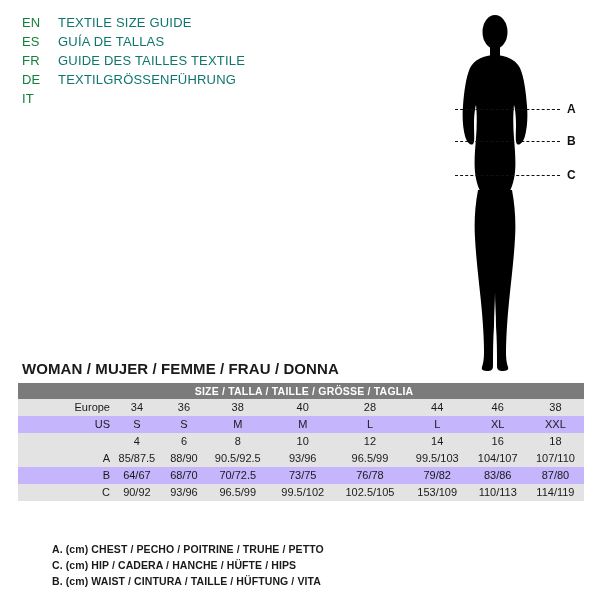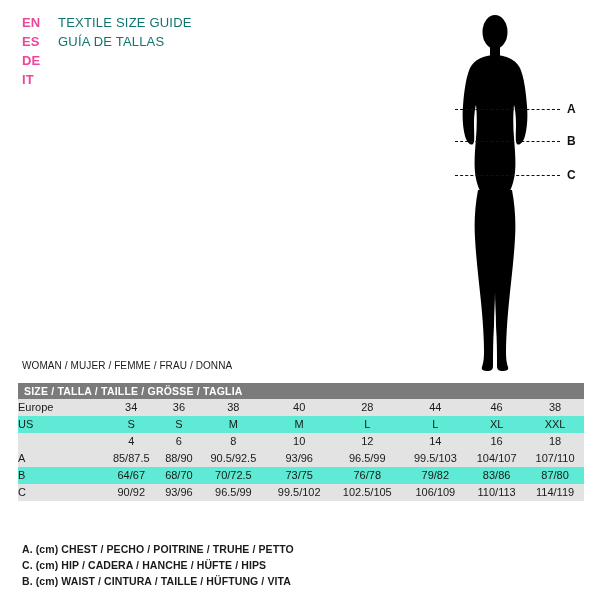--- a/index.html
+++ b/index.html
@@ -31,22 +31,21 @@
   .lang-row {
     display: flex;
     align-items: baseline;
     height: 19px;
     font-size: 13px;
     letter-spacing: 0.2px;
   }
   .lang-code {
     width: 36px;
     flex: 0 0 36px;
-    color: #ec4899;
-    font-weight: bold;
+    color: #15803d;
   }
   .lang-title {
     color: #0f766e;
   }
 
   
   .figure-wrap {
     position: absolute;
     left: 400px;
     top: 10px;
@@ -70,22 +69,22 @@
     font-size: 12px;
     font-weight: bold;
     color: #111;
   }
 
   
   .woman-head {
     position: absolute;
     left: 22px;
     top: 360px;
-    font-size: 10px;
-    font-weight: normal;
+    font-size: 15px;
+    font-weight: bold;
     letter-spacing: 0.1px;
   }
 
   
   .size-table {
     position: absolute;
     left: 18px;
     top: 383px;
     width: 566px;
     border-collapse: collapse;
@@ -97,67 +96,74 @@
     line-height: 17px;
     text-align: center;
     font-weight: normal;
     color: #1a1a1a;
   }
   .size-table .hdr-row td {
     background: #7b7b7b;
     color: #ffffff;
     font-weight: bold;
     font-size: 10.5px;
-    text-align: left;
+    text-align: center;
     padding-left: 6px;
     height: 16px;
     line-height: 16px;
     letter-spacing: 0.2px;
   }
   .size-table tr.shaded td {
     background: #e3e3e3;
   }
   .size-table tr.plain td {
-    background: #5eead4;
+    background: #c4b5fd;
   }
   .size-table td.rowlabel {
-    text-align: left;
+    text-align: right;
+    padding-left: 6px;
     width: 86px;
   }
 
   
   .notes {
     position: absolute;
     left: 22px;
     top: 541px;
     font-size: 10.5px;
     font-weight: bold;
     letter-spacing: 0.1px;
   }
   .note-line {
     height: 16px;
     line-height: 16px;
+    margin-left: 30px;
   }
 </style>
 </head>
 <body>
 
 <div class="page">
 
   <div class="langs">
     <div class="lang-row">
       <span class="lang-code">EN</span>
       <span class="lang-title">TEXTILE SIZE GUIDE</span>
     </div>
     <div class="lang-row">
       <span class="lang-code">ES</span>
       <span class="lang-title">GUÍA DE TALLAS</span>
     </div>
     <div class="lang-row">
+      <span class="lang-code">FR</span>
+      <span class="lang-title">GUIDE DES TAILLES TEXTILE</span>
+    </div>
+    <div class="lang-row">
       <span class="lang-code">DE</span>
+      <span class="lang-title">TEXTILGRÖSSENFÜHRUNG</span>
     </div>
     <div class="lang-row">
       <span class="lang-code">IT</span>
     </div>
   </div>
 
   <div class="figure-wrap">
     <svg class="figure-svg" viewBox="0 0 130 365" preserveAspectRatio="none">
       <g fill="#000000">
 
@@ -286,21 +292,21 @@
         <td>87/80</td>
       </tr>
 
       <tr class="shaded">
         <td class="rowlabel">C</td>
         <td>90/92</td>
         <td>93/96</td>
         <td>96.5/99</td>
         <td>99.5/102</td>
         <td>102.5/105</td>
-        <td>106/109</td>
+        <td>153/109</td>
         <td>110/113</td>
         <td>114/119</td>
       </tr>
     </tbody>
   </table>
 
   <div class="notes">
     <div class="note-line">A. (cm) CHEST / PECHO / POITRINE / TRUHE / PETTO</div>
     <div class="note-line">C. (cm) HIP / CADERA / HANCHE / HÜFTE / HIPS</div>
     <div class="note-line">B. (cm) WAIST / CINTURA / TAILLE / HÜFTUNG / VITA</div>

